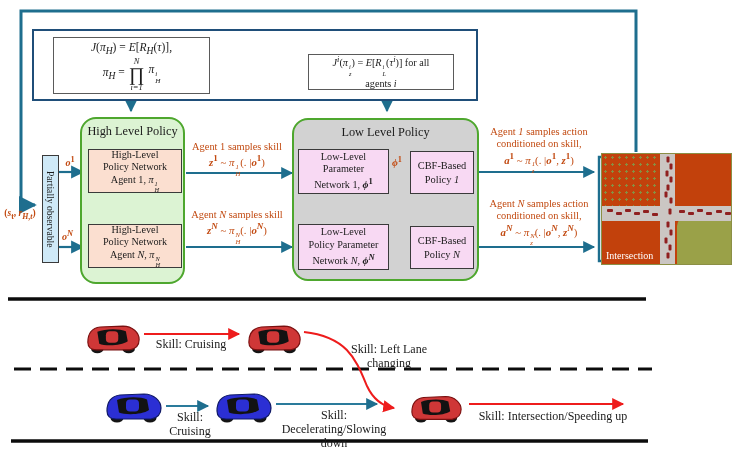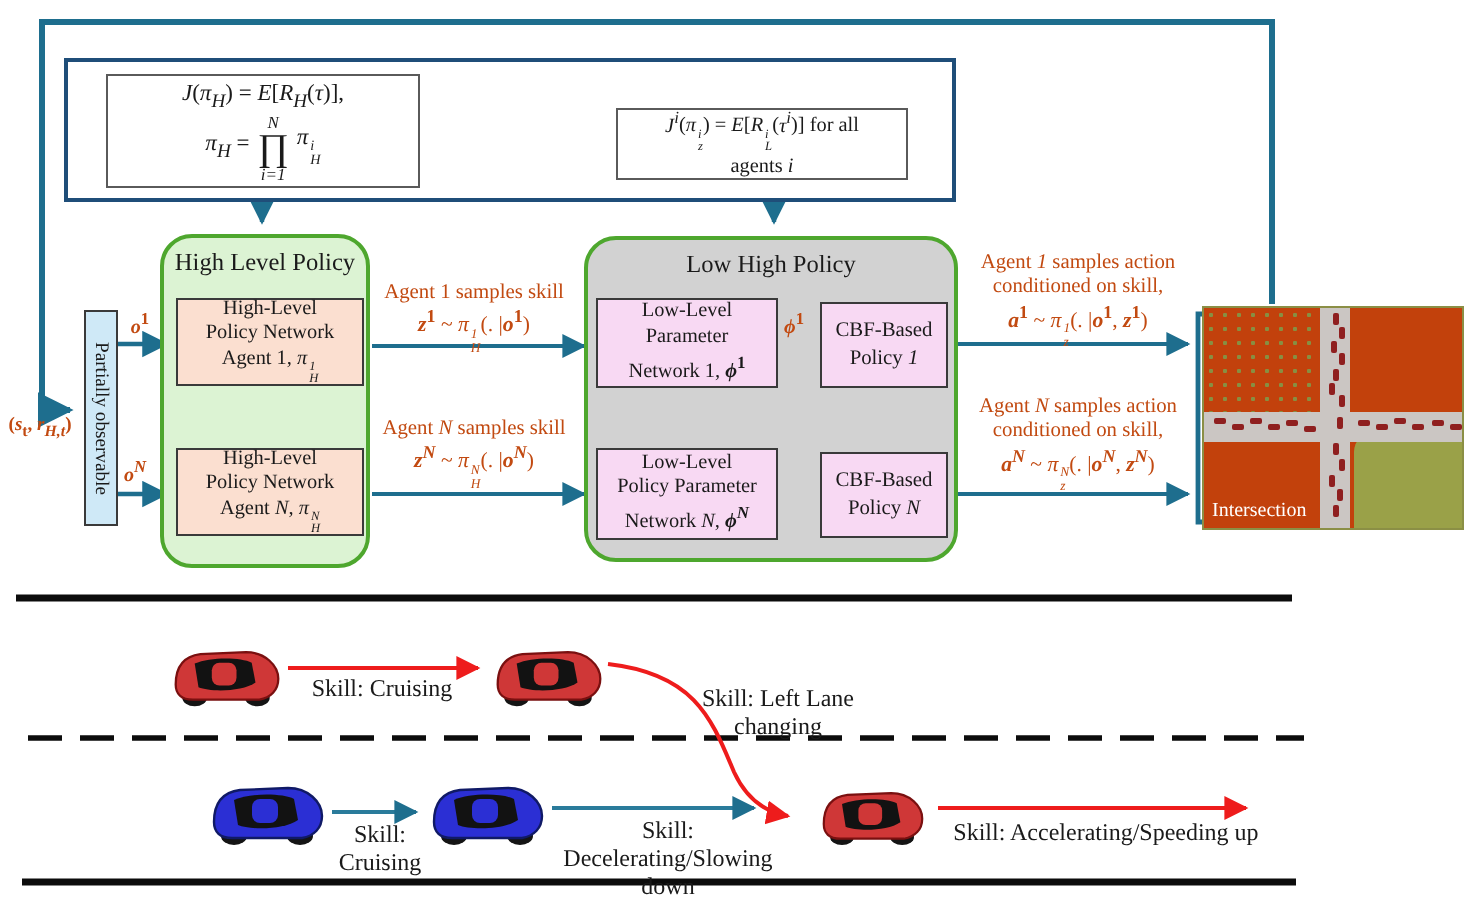--- a/index.html
+++ b/index.html
@@ -140,21 +140,21 @@
   </div>
   <div class="lbl orange" style="left:182px;top:209px;width:110px;font-size:10.4px;">
     <div>Agent <i>N</i> samples skill</div>
     <div style="font-size:10.8px;"><b><i>z</i></b><sup><b><i>N</i></b></sup> ~ <i>π</i><span class="stk">
           <span>N</span>
           <span>H</span>
         </span>(. |<b><i>o</i></b><sup><b><i>N</i></b></sup>)</div>
   </div>
 
   <div class="box" style="left:292px;top:118px;width:187px;height:163px;background:#d2d2d2;border:2px solid #4ea72e;border-radius:16px;">
-    <div style="margin-top:5px;font-size:12.3px;">Low High Policy</div>
+    <div style="margin-top:5px;font-size:12.3px;">Low Level Policy</div>
   </div>
 
   <div class="box rbox ctr" style="left:298px;top:149px;width:91px;height:45px;background:#f8d9f3;font-size:10.2px;line-height:1.25;">
     <div>Low-Level</div>
     <div>Parameter</div>
     <div>Network 1, <b><i>ϕ</i></b><sup><b>1</b></sup></div>
   </div>
   <div class="box rbox ctr" style="left:298px;top:224px;width:91px;height:46px;background:#f8d9f3;font-size:10.2px;line-height:1.25;">
     <div>Low-Level</div>
     <div>Policy Parameter</div>
@@ -275,15 +275,15 @@
     <div>changing</div>
   </div>
   <div class="lbl" style="left:268px;top:408px;width:132px;font-size:12px;">
     <div>Skill: Decelerating/Slowing</div>
     <div>down</div>
   </div>
   <div class="lbl" style="left:164px;top:410px;width:52px;font-size:12px;">
     <div>Skill:</div>
     <div>Cruising</div>
   </div>
-  <div class="lbl" style="left:473px;top:409px;width:160px;font-size:12px;">Skill: Accelerating/Speeding up</div>
+  <div class="lbl" style="left:473px;top:409px;width:160px;font-size:12px;">Skill: Intersection/Speeding up</div>
 
 </div>
 
 </body></html>

